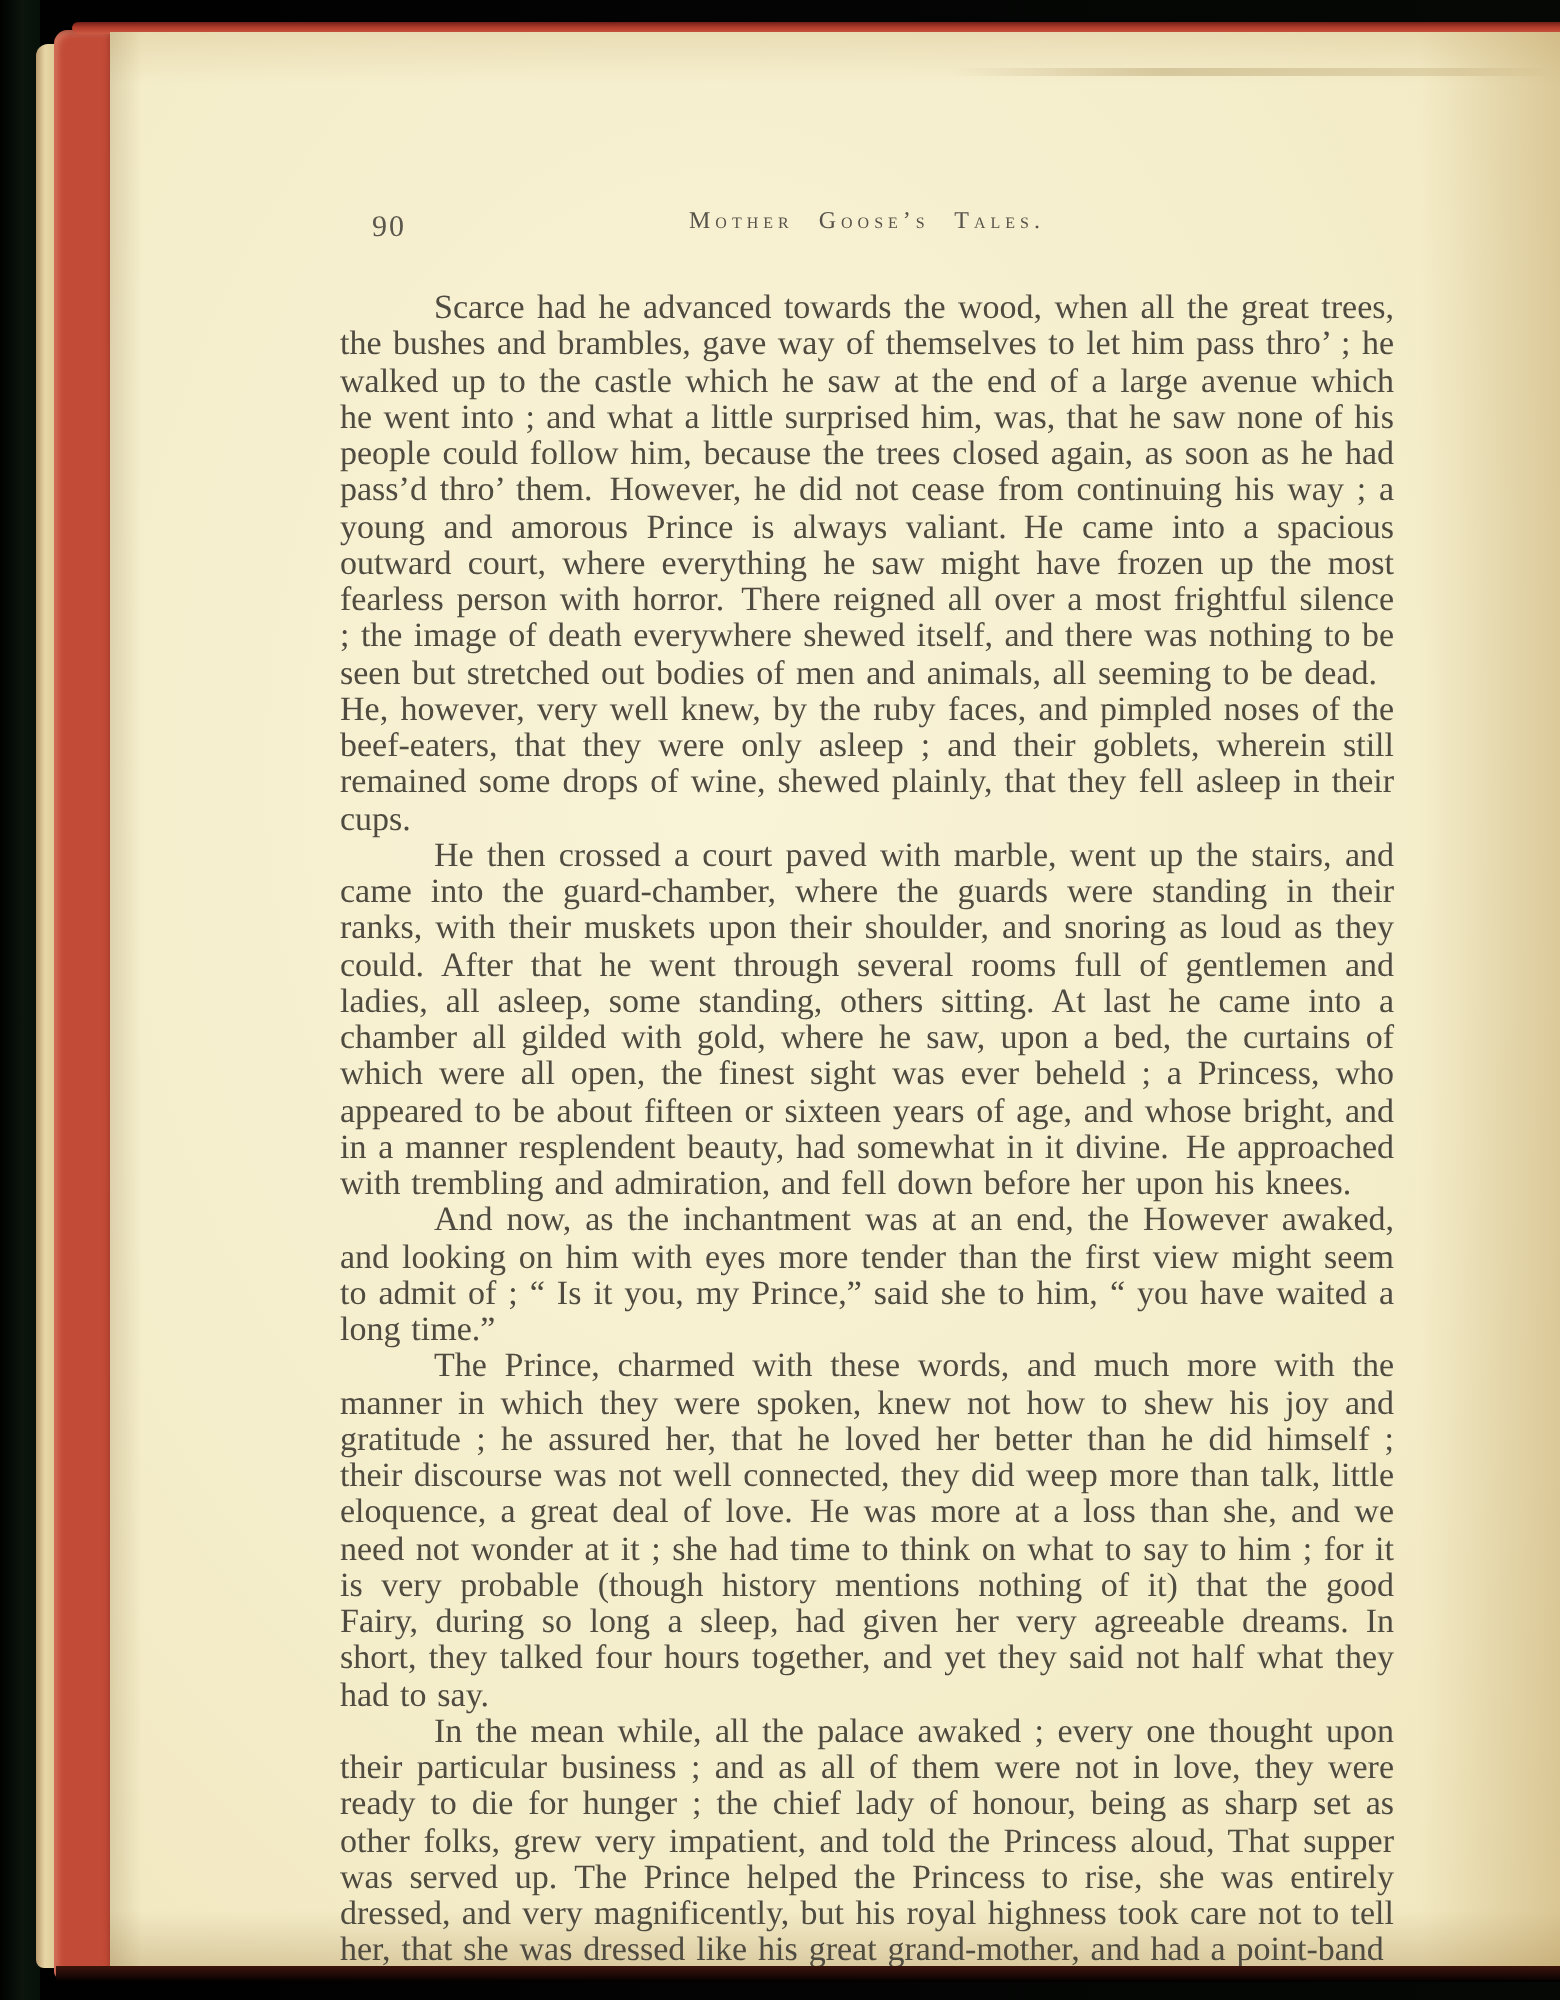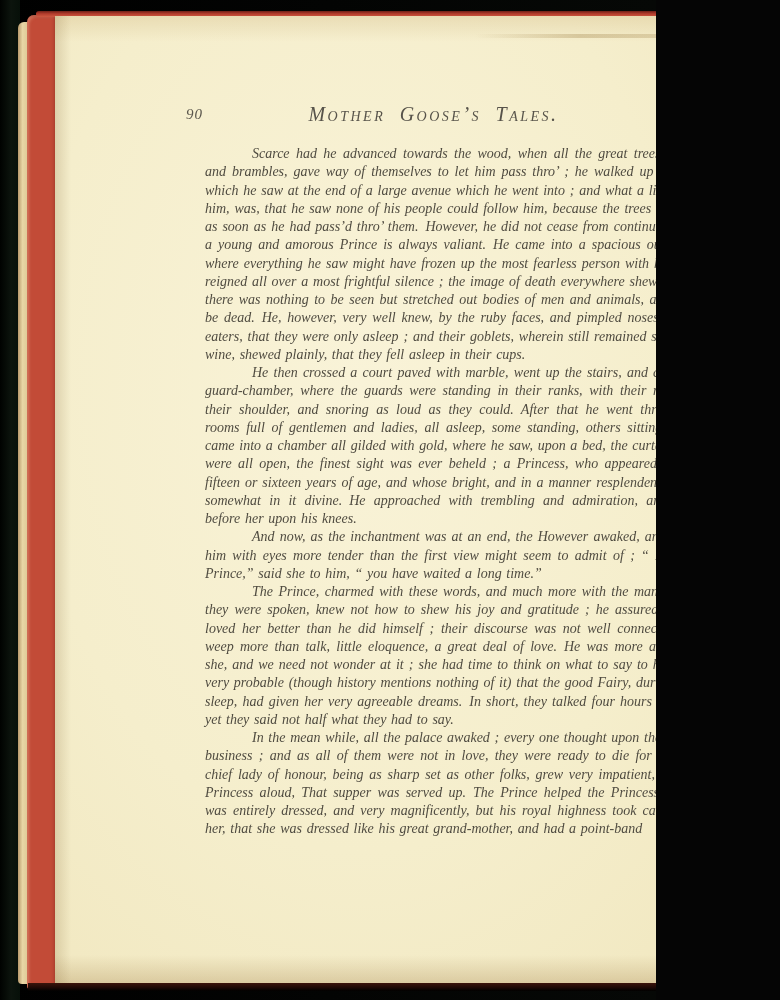--- a/index.html
+++ b/index.html
@@ -1,20 +1,19 @@
 <!DOCTYPE html>
 <html><head>
 <meta charset="utf-8">
 <style>
   html,body{margin:0;padding:0;background:#050505;}
   .scene{
-    position:relative;width:656px;height:1000px;overflow:hidden;
+    position:relative;width:780px;height:1000px;overflow:hidden;
     background:linear-gradient(90deg,#000000 0%,#060806 100%);
     font-family:"Liberation Serif",serif;
-    font-style:italic;
   }
   
   .cover-strip{
     position:absolute;left:0;top:0;width:20px;height:1000px;
     background:linear-gradient(90deg,#000200 0%,#0c140d 55%,#071009 100%);
   }
   
   .page-sliver{
     position:absolute;left:18px;top:22px;width:13px;height:962px;
     background:linear-gradient(90deg,#b99a6d 0%,#e8d6a6 35%,#d8c08c 100%);
@@ -58,27 +57,27 @@
     position:absolute;left:28px;top:983px;width:752px;height:8px;
     background:linear-gradient(180deg,#3c140c 0%,#1c0805 60%,#000 100%);
   }
   .header{position:absolute;left:115px;top:87px;width:527px;height:24px;color:#5a564c;}
   .pagenum{
     position:absolute;left:16px;top:3px;
     font-size:15px;letter-spacing:1px;color:#5a564c;
   }
   .running-title{
     display:block;text-align:center;
-    font-variant:small-caps;font-size:20px;letter-spacing:2.5px;word-spacing:7px;
+    font-variant:small-caps;font-size:12px;letter-spacing:2.5px;word-spacing:7px;
     color:#57534a;
   }
   .body-text{
     position:absolute;left:115px;top:129px;width:527px;
-    font-size:14px;line-height:18.25px;color:#4f4b40;
-    text-align:justify;text-justify:inter-word;margin-left:35px;
+    font-size:17px;line-height:18.25px;color:#4f4b40;
+    text-align:justify;text-justify:inter-word;
   }
   .body-text p{margin:0;padding:0;text-indent:47px;word-spacing:1.2px;}
 </style>
 </head>
 <body>
 
 <div class="scene">
   <div class="cover-strip"></div>
   <div class="page-sliver"></div>
   <div class="red-edges"></div>

